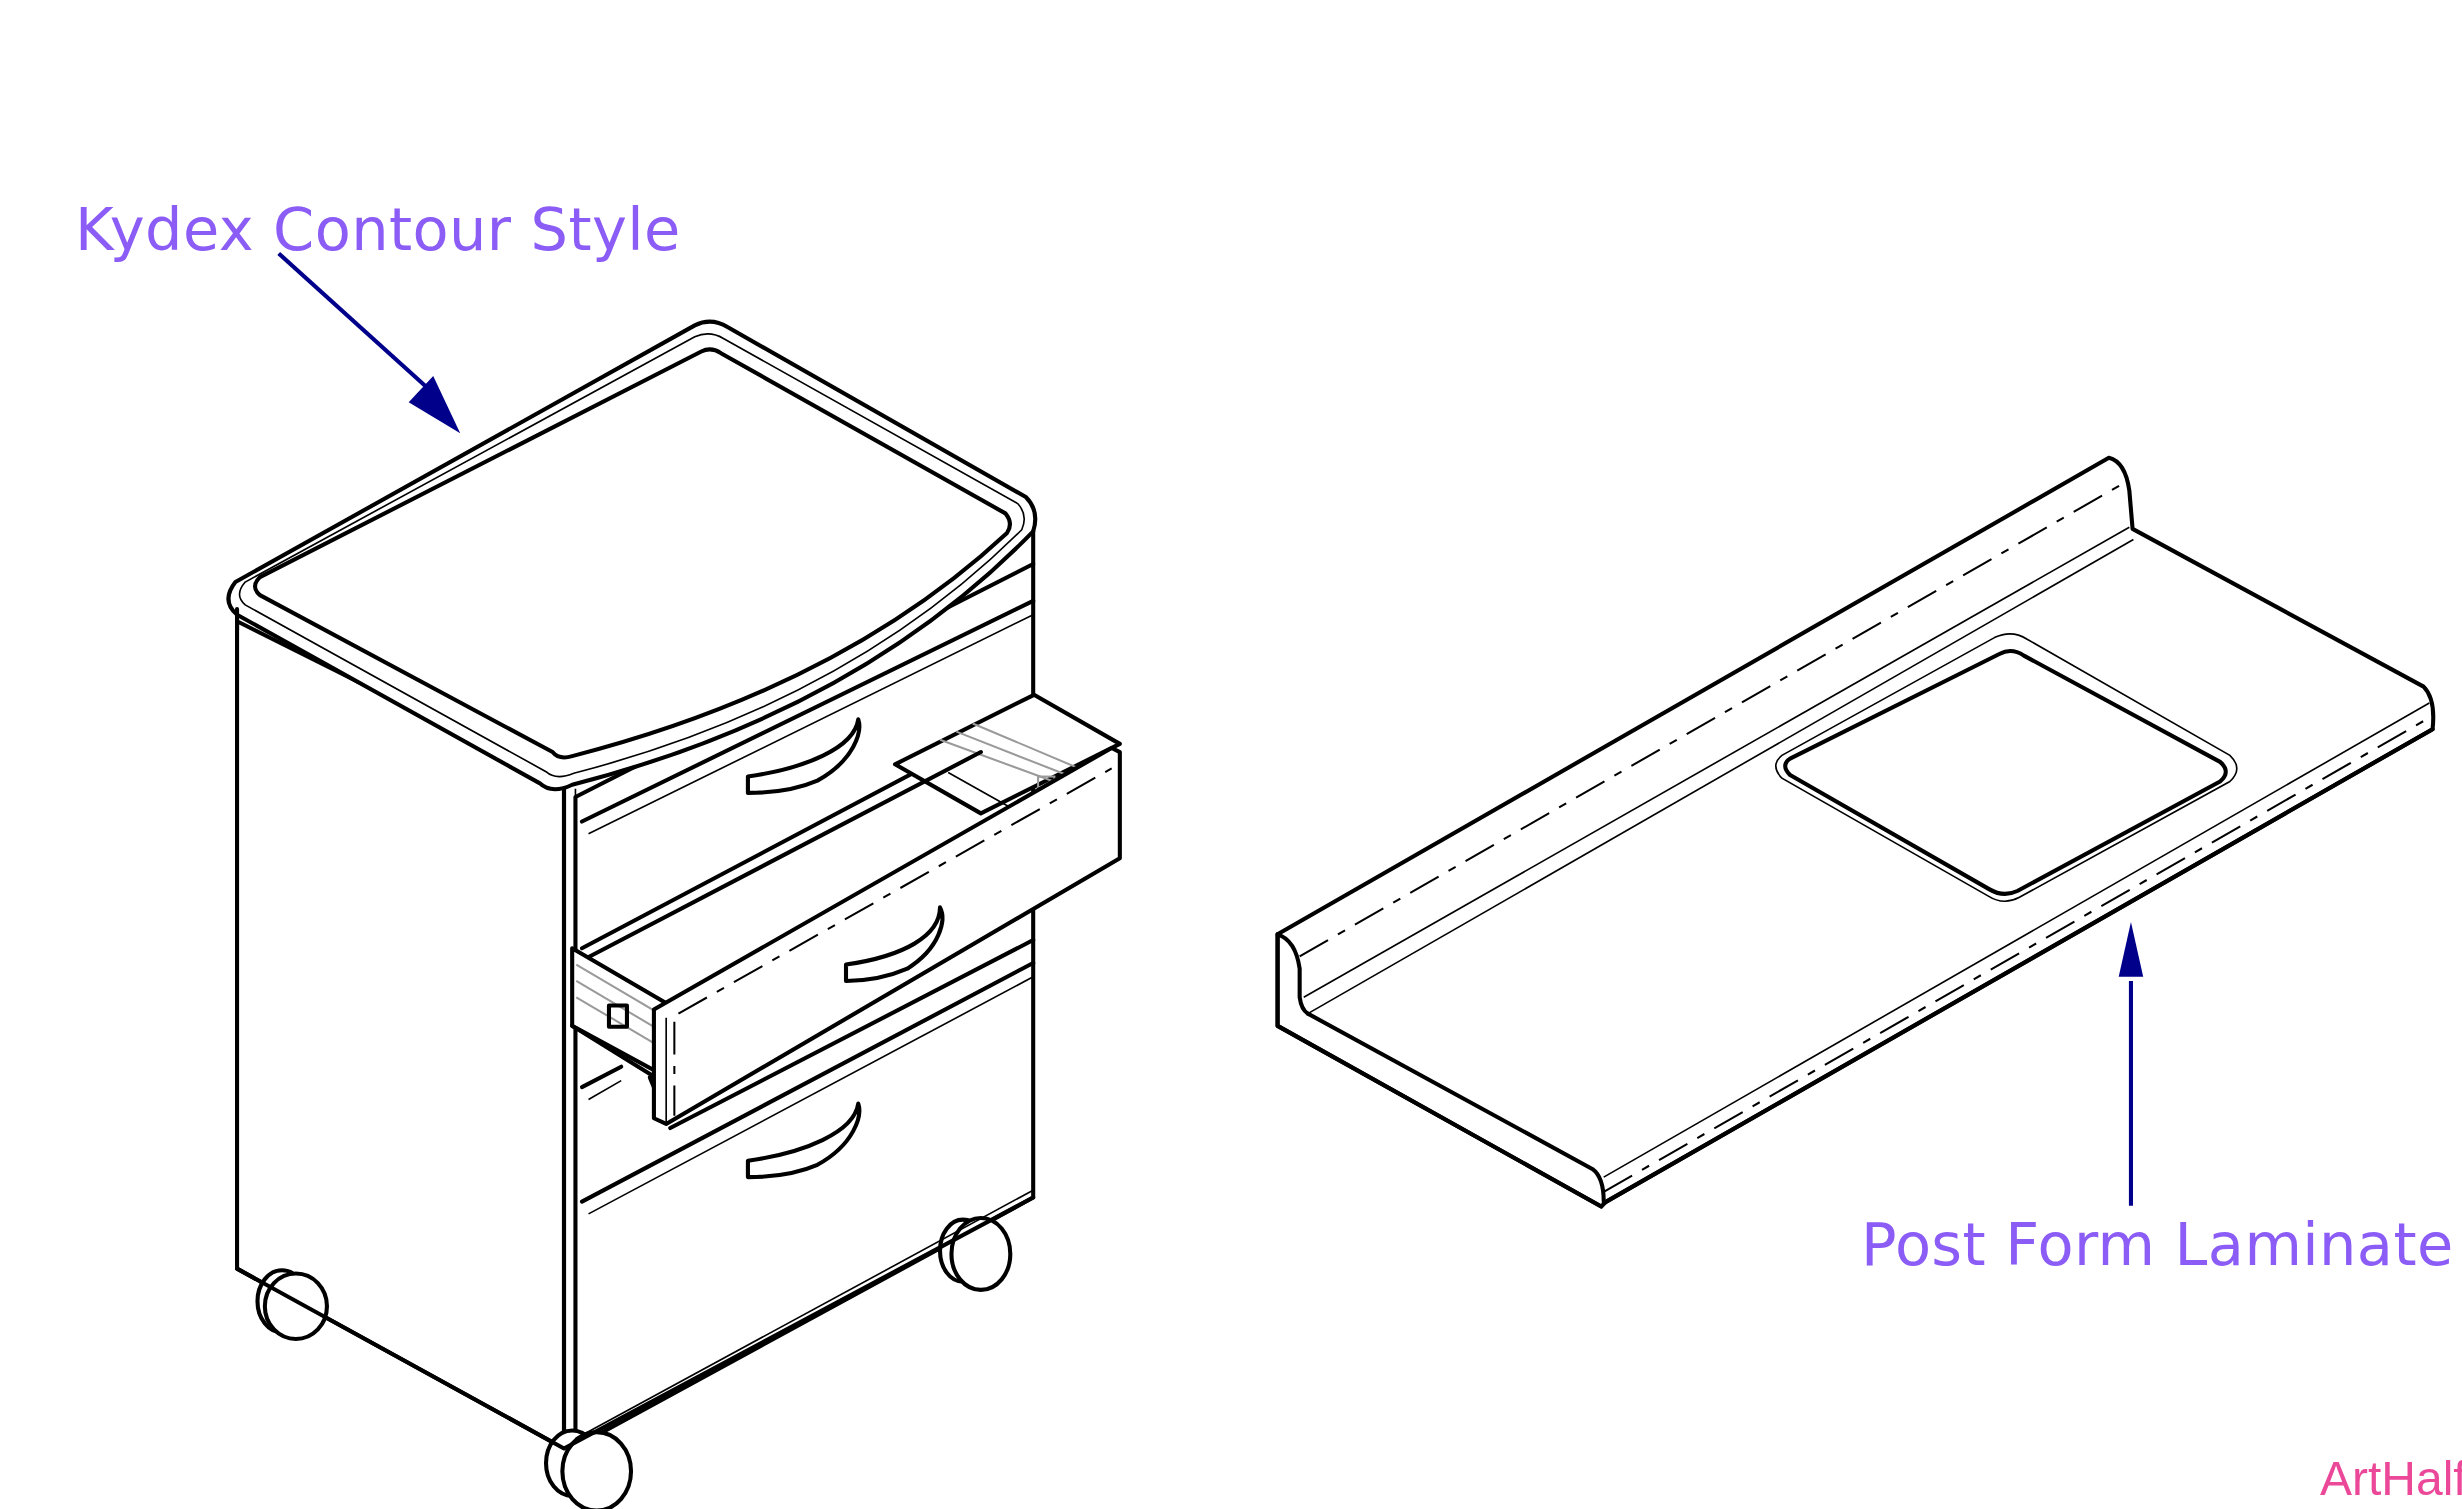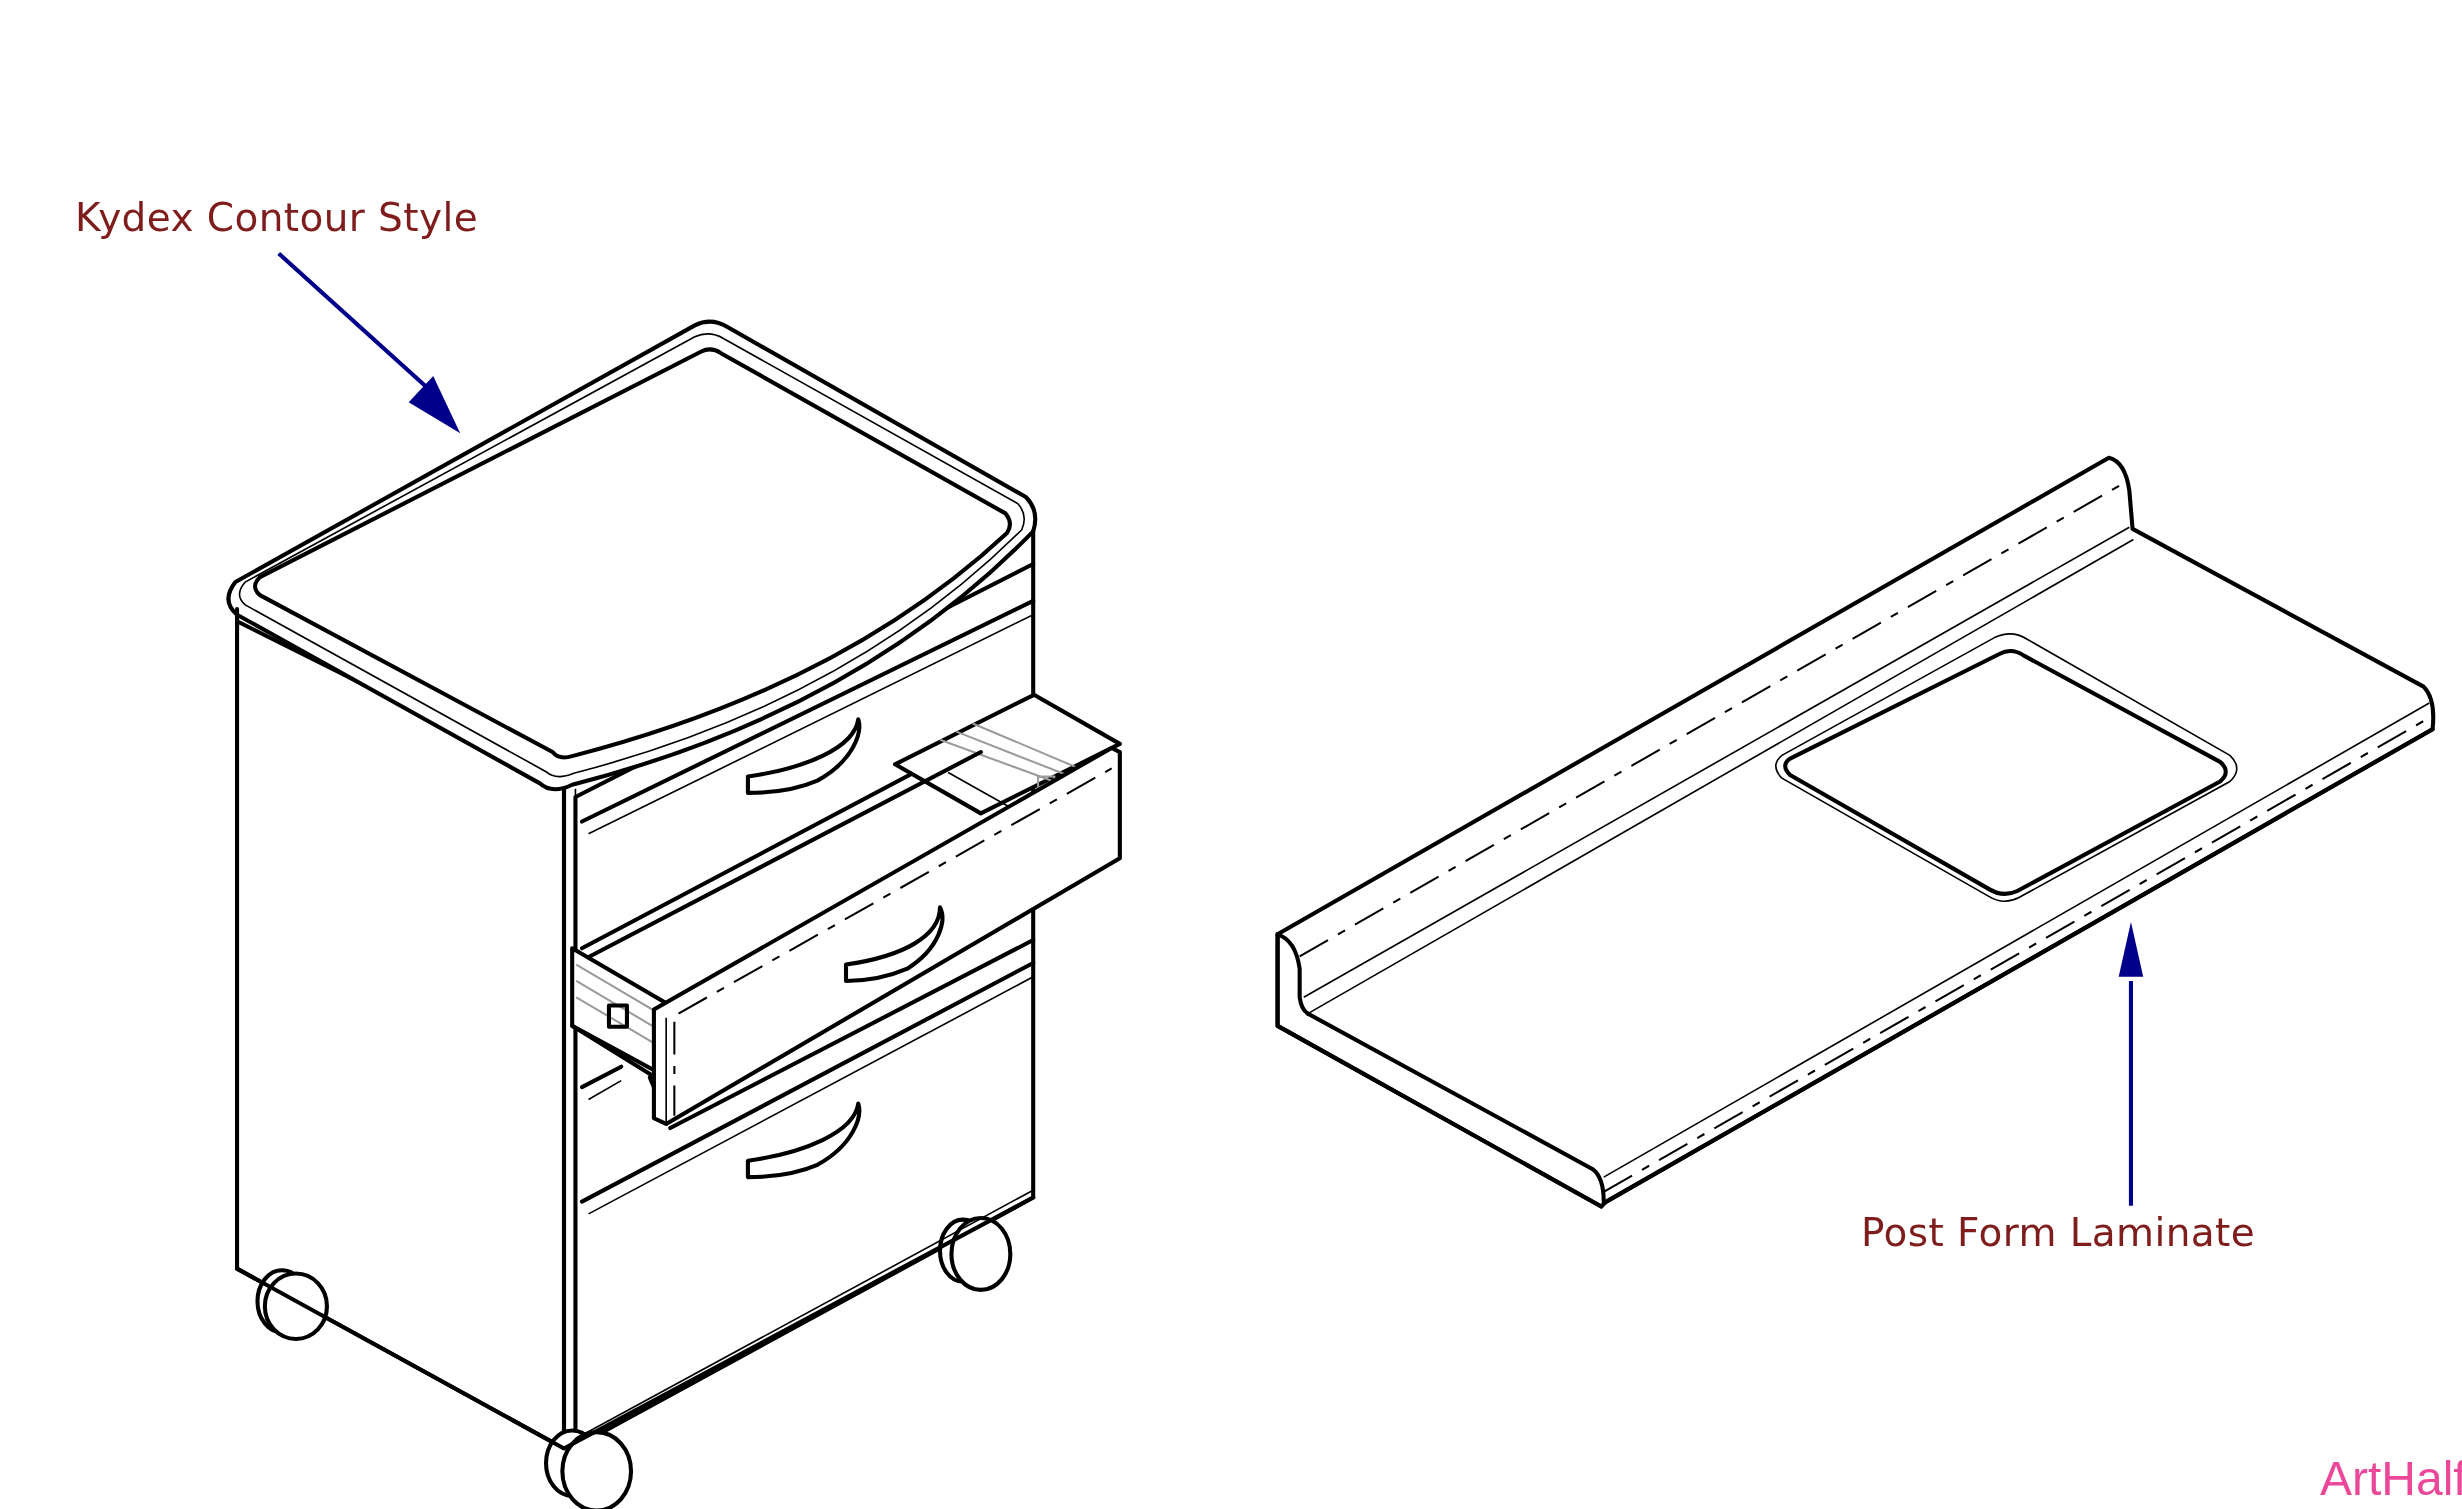--- a/index.html
+++ b/index.html
@@ -5,21 +5,21 @@
   html, body { margin: 0; padding: 0; background: #ffffff; }
   body { width: 2462px; height: 1509px; position: relative; overflow: hidden; font-family: "DejaVu Sans", sans-serif; }
   svg.drawing { position: absolute; left: 0; top: 0; width: 2462px; height: 1509px; }
   .ln { fill: none; stroke: #000; stroke-width: 5; stroke-linejoin: round; stroke-linecap: round; }
   .ln-fill { fill: #fff; stroke: #000; stroke-width: 5; stroke-linejoin: round; }
   .thin { fill: none; stroke: #000; stroke-width: 2; }
   .dash { fill: none; stroke: #000; stroke-width: 2.5; stroke-dasharray: 40 14 10 14; }
   .grey { fill: none; stroke: #9a9a9a; stroke-width: 2.5; }
   .callout-line { stroke: #00008b; stroke-width: 5; fill: none; }
   .callout-head { fill: #00008b; }
-  .label { position: absolute; font-family: "DejaVu Sans", sans-serif; font-size: 39px; color: #7f1d1d; white-space: nowrap; letter-spacing: 0.4px; }
+  .label { position: absolute; font-family: "DejaVu Sans", sans-serif; font-size: 59px; color: #8b5cf6; white-space: nowrap; letter-spacing: 0.4px; }
   .watermark { position: absolute; font-family: "Liberation Sans", sans-serif; font-size: 48px; color: #ec4899; white-space: nowrap; }
 </style>
 </head>
 <body>
 
 <svg class="drawing" viewBox="0 0 3012 1846" xmlns="http://www.w3.org/2000/svg">
 
   <g>
 
     <path class="ln-fill" d="M290 760 L290 1552 L690 1772 L690 960 Z"></path>

